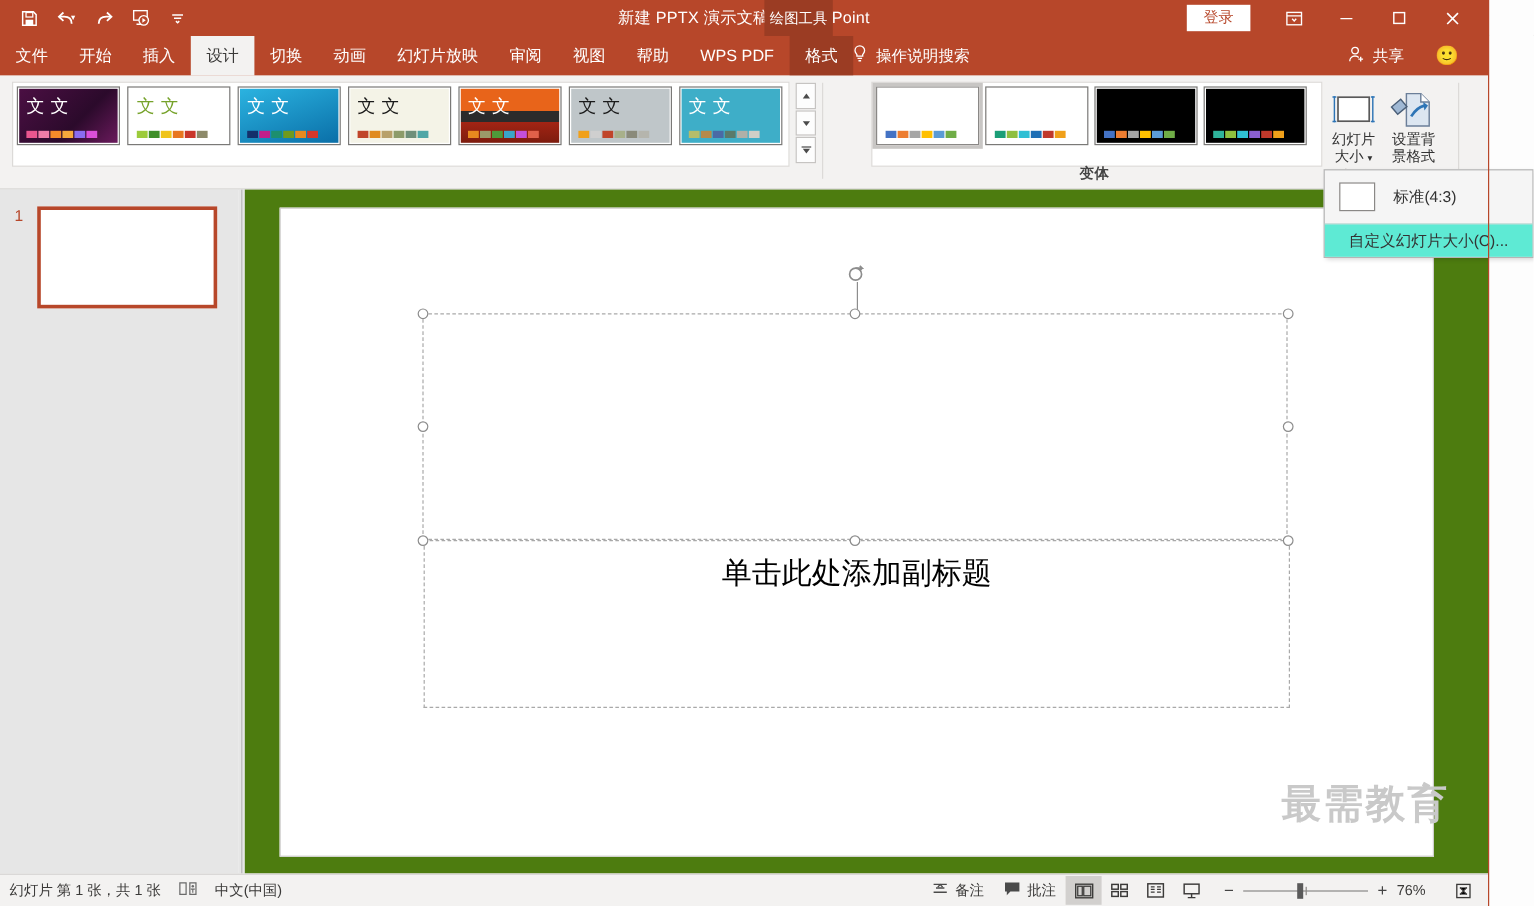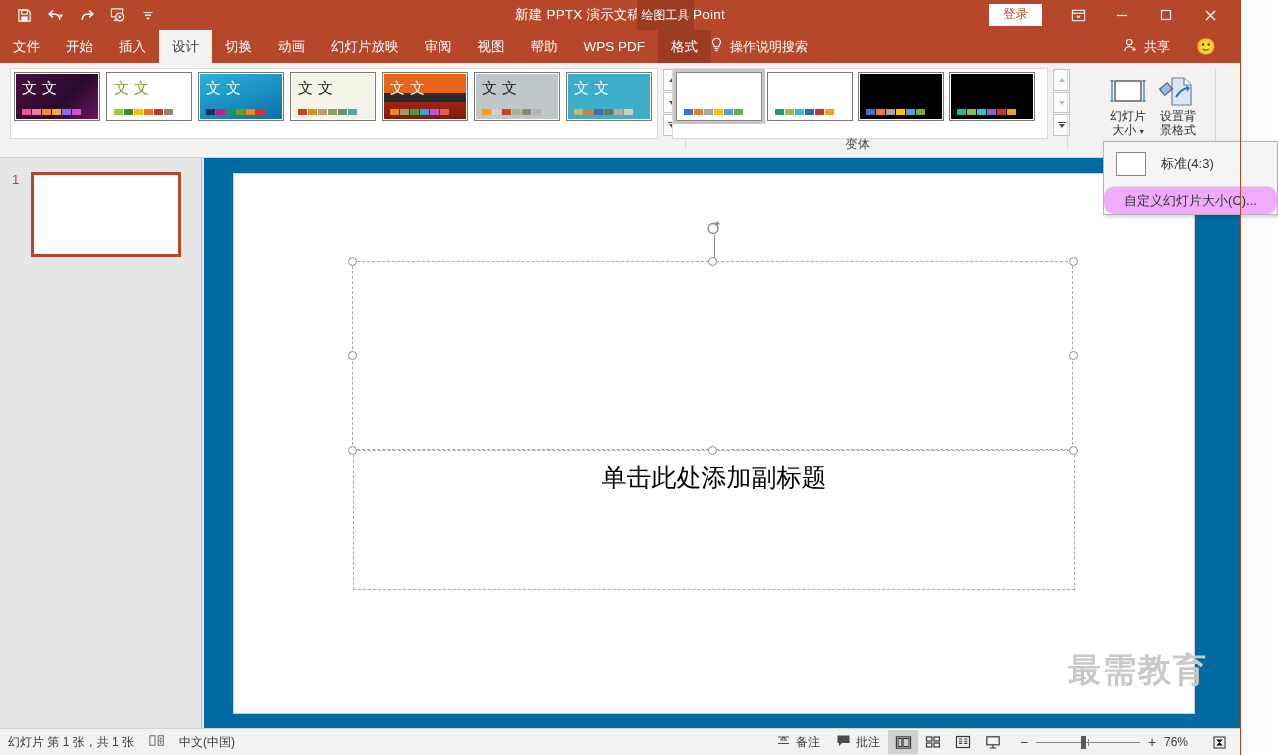--- a/index.html
+++ b/index.html
@@ -105,21 +105,21 @@
   .scrollbtn {
     width:17px; height:22px; border:1px solid #c6c4c2; background:#fdfdfd;
     display:flex; align-items:center; justify-content:center; margin-bottom:1px;
   }
   .arrow-up { width:0;height:0;border-left:3.5px solid transparent;border-right:3.5px solid transparent;border-bottom:4px solid #4a4a4a; }
   .arrow-dn { width:0;height:0;border-left:3.5px solid transparent;border-right:3.5px solid transparent;border-top:4px solid #4a4a4a; }
   .more-ic { display:flex; flex-direction:column; align-items:center; gap:1px; }
   .more-bar { width:8px; height:1.5px; background:#4a4a4a; }
 
   
-  #grp-variants { left:670px; width:400px; }
+  #grp-variants { left:724px; width:400px;font-weight:bold; }
   .var-frame {
     position:absolute; left:2px; top:5px; width:376px; height:71px;
     background:#fff; border:1px solid #dcdad8;
   }
   .vthumbs { position:absolute; left:3px; top:3px; display:flex; gap:5px; }
   .vthumb {
     width:86px; height:49px; border:1px solid #7a7977; padding:1px; position:relative;
   }
   .vthumb.sel { outline:3px solid #c8c6c4; outline-offset:0px; border-color:#8a8886; }
   .vthumb .vinner { width:100%; height:100%; position:relative; }
@@ -141,37 +141,37 @@
     background:#f5f5f5; border:1px solid #b5b5b5;
     box-shadow:2px 2px 4px rgba(0,0,0,.18); z-index:60;
   }
   .menu-item { height:44px; display:flex; align-items:center; padding-left:9px; font-size:13px; color:#333; }
   .menu-item .mi-ic { width:36px; height:30px; display:flex; align-items:center; justify-content:center; margin-right:12px; }
   .mi-43 { width:30px; height:24px; background:#fff; border:1px solid #8a8886; }
   .mi-169box { width:34px; height:30px; background:#c8c6c4; display:flex; align-items:center; justify-content:center; }
   .mi-169 { width:28px; height:16px; background:#fff; border:1px solid #8a8886; }
   .menu-item-wide {
     height:28px; display:flex; align-items:center; justify-content:center;
-    font-size:13px; color:#333; background:#f0abfc; border-top:1px solid #dcdcdc;border-radius:10px;
+    font-size:13px; color:#333; background:#5eead4; border-top:1px solid #dcdcdc;
   }
 
   
   .thumbpane {
     position:absolute; left:0; top:158px; width:199px; height:570px; background:#e6e6e6;
   }
   .slide-num { position:absolute; left:12px; top:14px; font-size:13px; color:#b7472a; }
   .slide-thumb {
     position:absolute; left:31px; top:14px; width:150px; height:85px;
     background:#fff; border:3px solid #b7472a;
   }
   .pane-divider { position:absolute; left:199px; top:158px; width:5px; height:570px; background:#e6e6e6; }
   .pane-line { position:absolute; left:201px; top:158px; width:1px; height:570px; background:#b9b9b9; }
 
   
-  .canvas { position:absolute; left:204px; top:158px; width:1036px; height:570px; background:#0369a1; }
+  .canvas { position:absolute; left:204px; top:158px; width:1036px; height:570px; background:#4d7c0f; }
   .slide {
     position:absolute; left:29px; top:15px; width:962px; height:541px;
     background:#fff; border:1px solid #d0cfce;
   }
 
   
   .ph { position:absolute; border:1px dashed #a9a9a9; }
   .ph-title { left:148px; top:103px; width:721px; height:189px; }
   .ph-sub   { left:149px; top:292px; width:722px; height:140px; }
   .ph-sub .sub-text {

